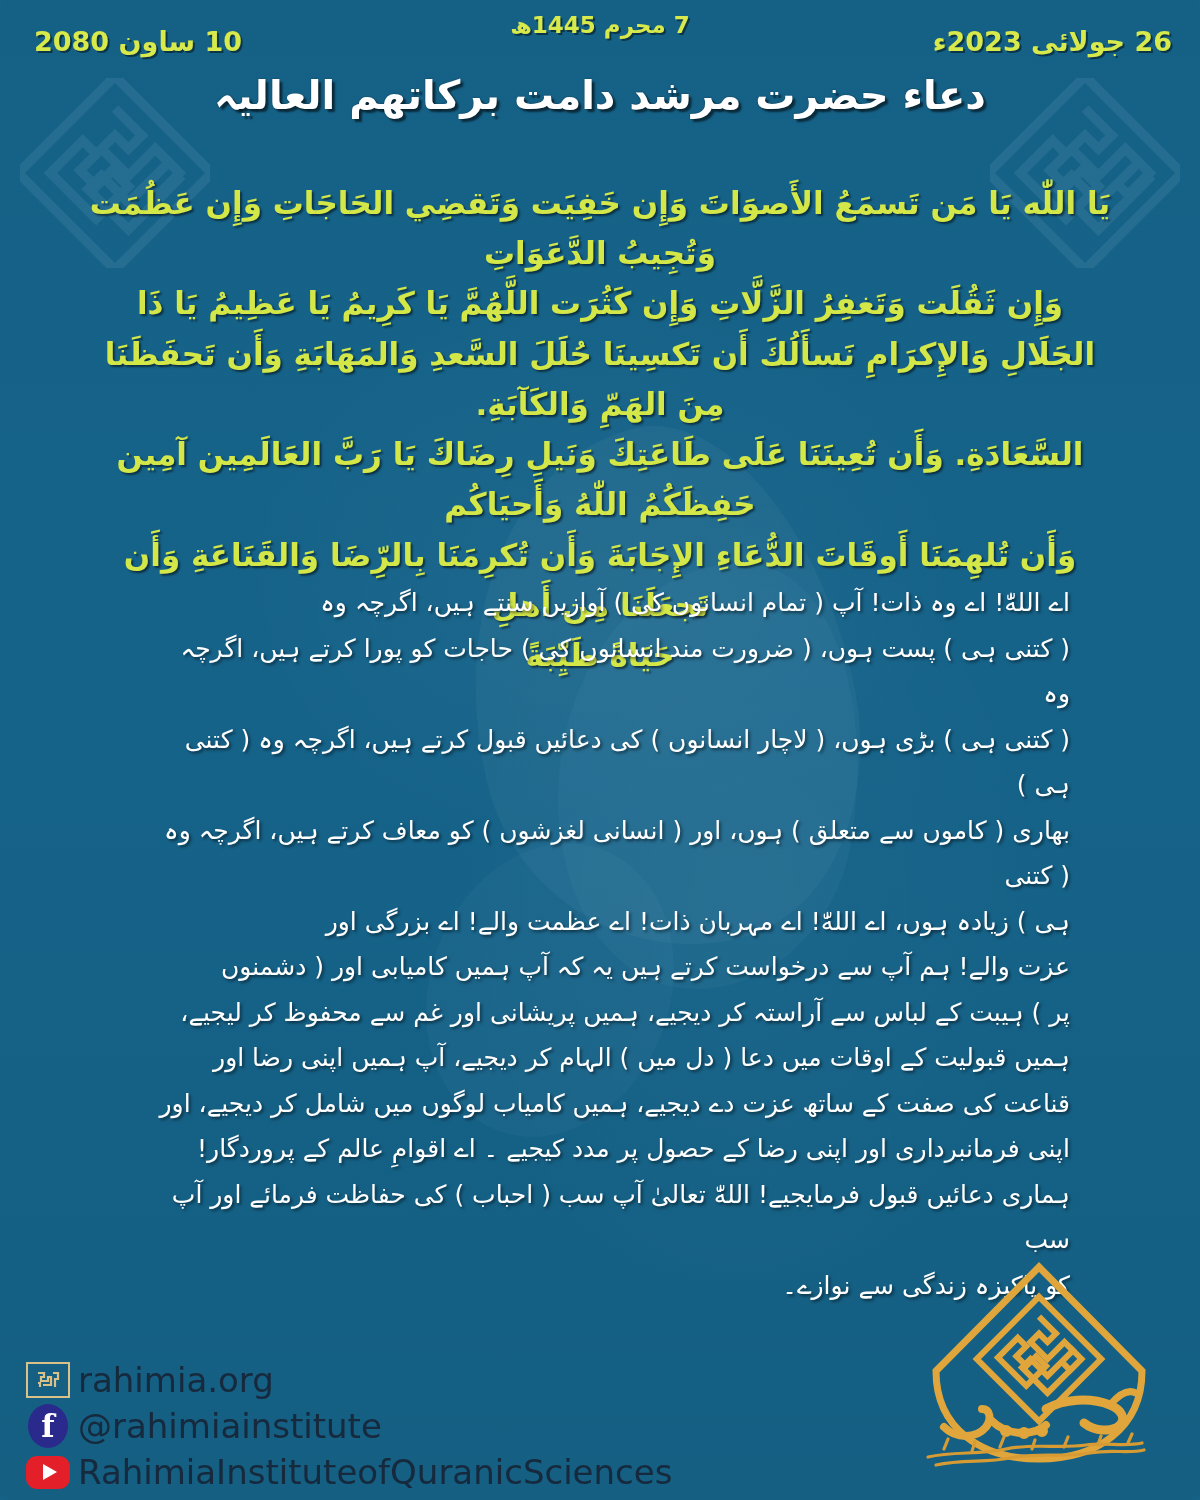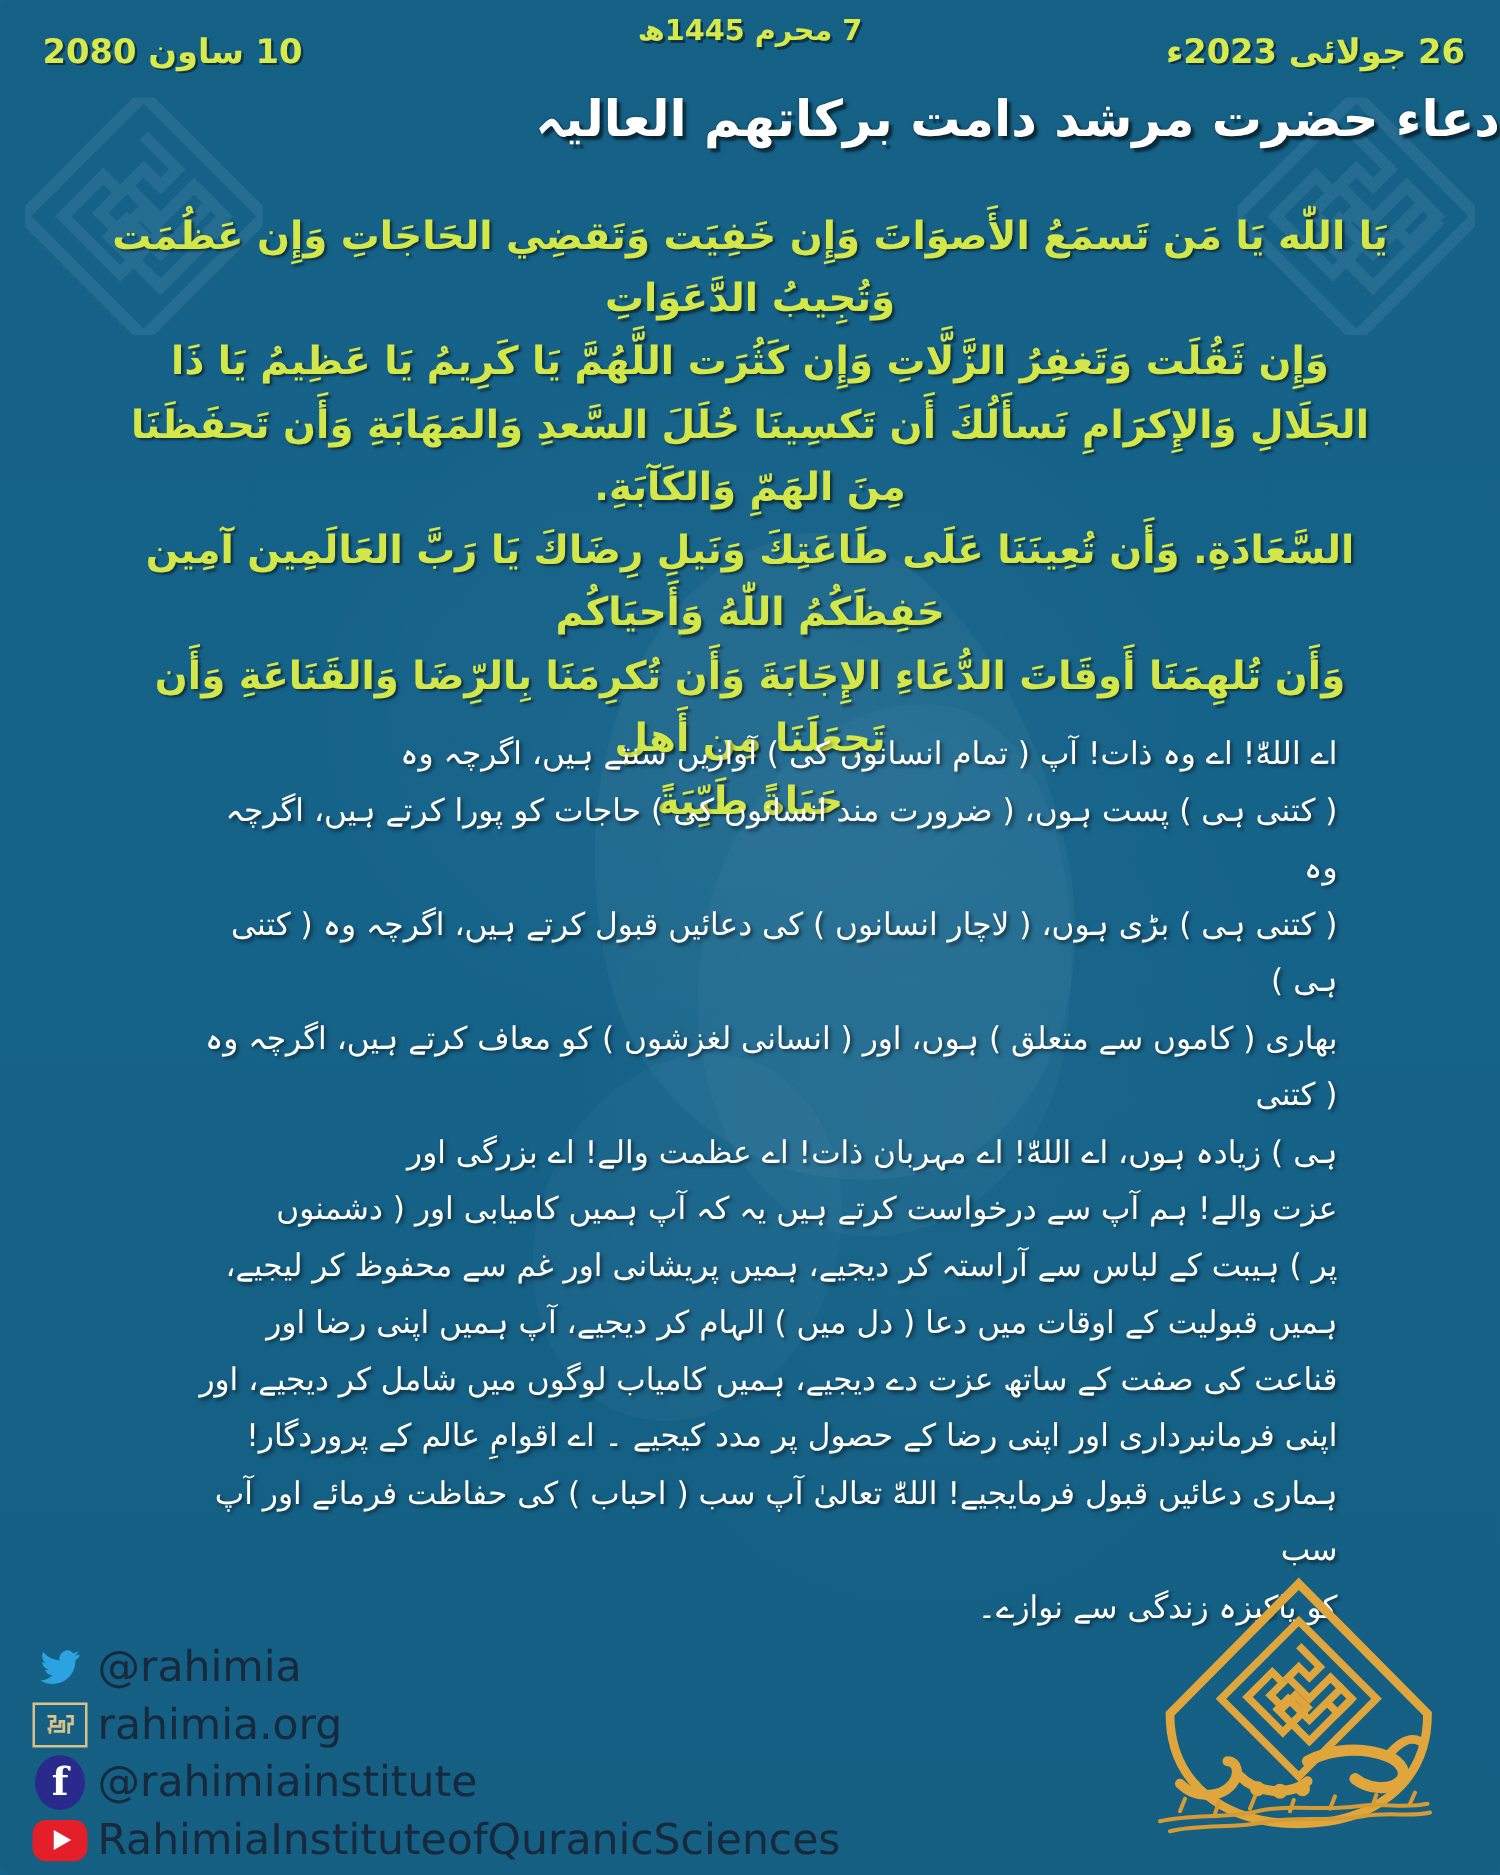--- a/index.html
+++ b/index.html
@@ -37,27 +37,27 @@
     letter-spacing:.3px;white-space:nowrap;
   }
   .corner-date.left{left:34px;}
   .corner-date.right{right:28px;margin-left:22px;}
   .hijri-date{
     position:absolute;top:12px;left:0;right:0;text-align:center;
     color:#d7e94b;font-size:23px;font-weight:700;
     text-shadow:2px 2px 0 rgba(0,0,0,.45);
   }
   .main-title{
-    position:absolute;top:72px;left:0;right:0;text-align:right;
+    position:absolute;top:72px;left:0;right:0;text-align:center;
     color:#ffffff;font-size:40px;font-weight:700;
     text-shadow:3px 3px 2px rgba(0,0,0,.55), 0 0 2px rgba(0,0,0,.4);
     letter-spacing:.5px;
   }
   .arabic-block{
-    position:absolute;top:164px;left:86px;right:86px;
+    position:absolute;top:178px;left:86px;right:86px;
     text-align:center;
     color:#d3e749;
     font-size:31px;font-weight:700;line-height:1.62;
     text-shadow:2px 2px 2px rgba(0,0,0,.5);
   }
   .arabic-block p{margin:0;}
   .urdu-block{
     position:absolute;top:580px;left:150px;right:130px;
     text-align:right;
     color:#ffffff;
@@ -151,28 +151,20 @@
     <p>پر ) ہیبت کے لباس سے آراستہ کر دیجیے، ہمیں پریشانی اور غم سے محفوظ کر لیجیے،</p>
     <p>ہمیں قبولیت کے اوقات میں دعا ( دل میں ) الہام کر دیجیے، آپ ہمیں اپنی رضا اور</p>
     <p>قناعت کی صفت کے ساتھ عزت دے دیجیے، ہمیں کامیاب لوگوں میں شامل کر دیجیے، اور</p>
     <p>اپنی فرمانبرداری اور اپنی رضا کے حصول پر مدد کیجیے ۔ اے اقوامِ عالم کے پروردگار!</p>
     <p>ہماری دعائیں قبول فرمایجیے! اللهّٰ تعالیٰ آپ سب ( احباب ) کی حفاظت فرمائے اور آپ سب</p>
     <p>کو پاکیزہ زندگی سے نوازے۔</p>
   </div>
 
   <div class="socials">
 
-    <div class="social-row">
-      <span class="ic">
-        <svg width="40" height="34" viewBox="0 0 24 24" fill="#2aa3e0">
-          <path d="M23 4.6a9 9 0 0 1-2.6.7 4.5 4.5 0 0 0 2-2.5 9 9 0 0 1-2.9 1.1 4.5 4.5 0 0 0-7.7 4.1A12.8 12.8 0 0 1 2.5 3.3a4.5 4.5 0 0 0 1.4 6 4.4 4.4 0 0 1-2-.6v.1a4.5 4.5 0 0 0 3.6 4.4 4.5 4.5 0 0 1-2 .1 4.5 4.5 0 0 0 4.2 3.1A9 9 0 0 1 1 19.3a12.7 12.7 0 0 0 6.9 2c8.3 0 12.8-6.9 12.8-12.8V8a9 9 0 0 0 2.3-2.3z"></path>
-        </svg>
-      </span>
-      <span class="social-handle">@rahimia</span>
-    </div>
 
     <div class="social-row">
       <span class="ic">
         <span class="ic-web">
           <svg width="28" height="22" viewBox="0 0 28 22" fill="none" stroke="#d9c28a" stroke-width="2.2">
             <path d="M4 4h6v4H7v4h7V8h3v8H9"></path>
             <path d="M19 4h5v6h-3v8"></path>
             <path d="M4 14h2v4"></path>
           </svg>
         </span>

